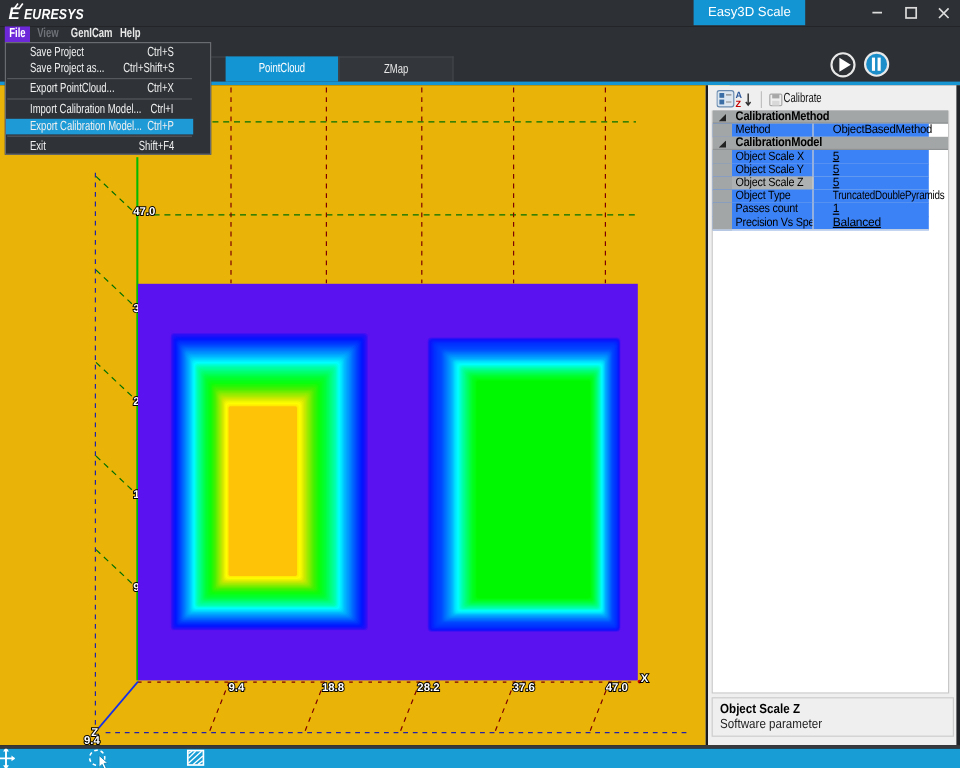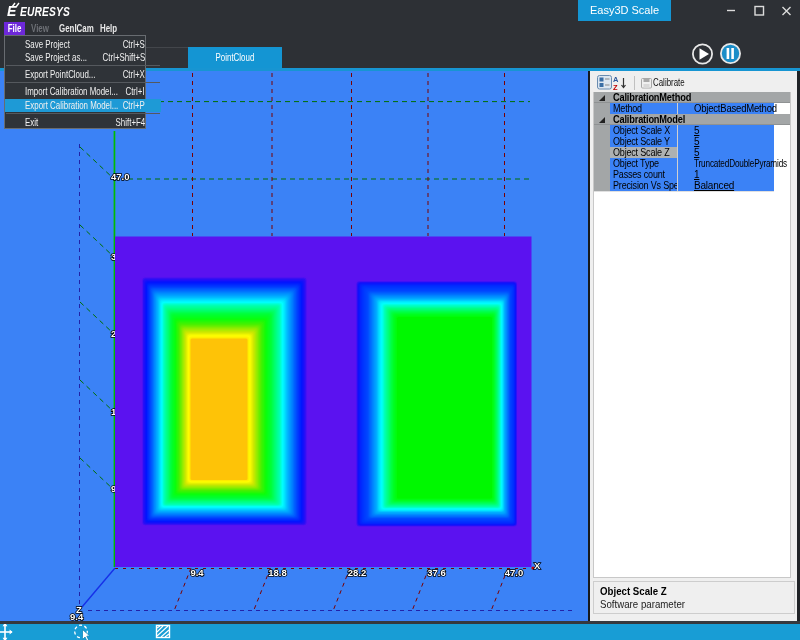--- a/index.html
+++ b/index.html
@@ -17,29 +17,29 @@
   .menuitem{top:22px;height:13px;line-height:13px;font-size:11px;color:#e8e8e8;font-weight:600;}
   #m-file{left:4px;width:21px;background:#6d28d9;text-align:center;color:#fff;}
   #m-view{left:31px;color:#6e7177;}
   #m-gen{left:59px;}
   #m-help{left:100px;}
   .tab{top:47px;height:21px;line-height:21px;font-size:11px;text-align:center;width:94px;}
   #tab0{left:94px;background:#2f3237;border:1px solid #43464b;border-bottom:none;color:#ddd;}
   #tab1{left:188px;background:#1495d3;color:#fff;text-decoration:underline;}
   #tab2{left:282px;background:#33363b;border:1px solid #43464b;border-bottom:none;color:#e8e8e8;}
   
-  #main3d{left:0;top:71px;width:608px;height:550px;background:#3b82f6;}
+  #main3d{left:0;top:71px;width:608px;height:550px;background:#eab308;}
   
   #rpanel{left:588px;top:71px;width:212px;height:550px;background:#efefef;
           border-left:2px solid #17191c;border-right:3px solid #202327;box-sizing:border-box;}
   
   #botgap{left:0;top:621px;width:800px;height:3px;background:#36393e;}
   #botbar{left:0;top:624px;width:800px;height:16px;background:#189dd5;}
   
-  #dropdown{left:4px;top:35px;width:142px;height:94px;background:#2f3338;
+  #dropdown{left:4px;top:35px;width:172px;height:94px;background:#2f3338;
             border:1px solid #686c71;box-sizing:border-box;z-index:50;}
   .dditem{position:absolute;left:0;width:156px;height:13px;line-height:13px;
           font-size:11px;color:#f0f0f0;}
   .dditem .lab{position:absolute;left:20px;}
   .dditem .sc{position:absolute;right:16px;}
   .ddsep{position:absolute;left:1px;width:154px;height:1px;background:#55595e;}
   
   .gh{left:0;width:196px;height:11px;line-height:11px;background:#a3a6a7;font-weight:bold;font-size:10.5px;letter-spacing:-0.2px;
       padding-left:19px;box-sizing:border-box;border-bottom:1px solid #8f9293;}
   .gr{left:0;width:180px;height:11px;line-height:11px;background:#3b82f6;border-bottom:1px solid #e0e0e0;}
@@ -52,20 +52,21 @@
   .cxr{display:inline-block;transform:scaleX(0.72);transform-origin:100% 50%;}
 </style>
 </head>
 <body>
 <div id="app">
   <div class="abs" id="titlebar"></div>
   <div class="abs" id="menurow"></div>
   <div class="abs" id="tabstrip"></div>
   <div class="abs tab" id="tab0"> </div>
   <div class="abs tab" id="tab1"><span class="cx" style="transform-origin:50% 50%">PointCloud</span></div>
+  <div class="abs tab" id="tab2"><span class="cx" style="transform-origin:50% 50%">ZMap</span></div>
   <div class="abs" id="blueline"></div>
   <div class="abs" id="apptitle">Easy3D Scale</div>
   <div class="abs" id="logo">
     <span style="position:absolute;left:0;top:3px;font-size:14px;font-weight:bold;font-style:italic;color:#fff;">E</span>
     <svg style="position:absolute;left:4px;top:2px" width="10" height="6">
       <path d="M1 5 L4 1 M5 5 L8 1" stroke="#fff" stroke-width="1.4"></path>
     </svg>
     <span style="position:absolute;left:13px;top:4.5px;font-size:12px;font-weight:bold;font-style:italic;color:#fff;letter-spacing:0.2px;display:inline-block;transform:scaleX(0.85);transform-origin:0 50%;">EURESYS</span>
   </div>
   <div class="abs menuitem" id="m-file"><span class="cx" style="transform-origin:50% 50%">File</span></div>

